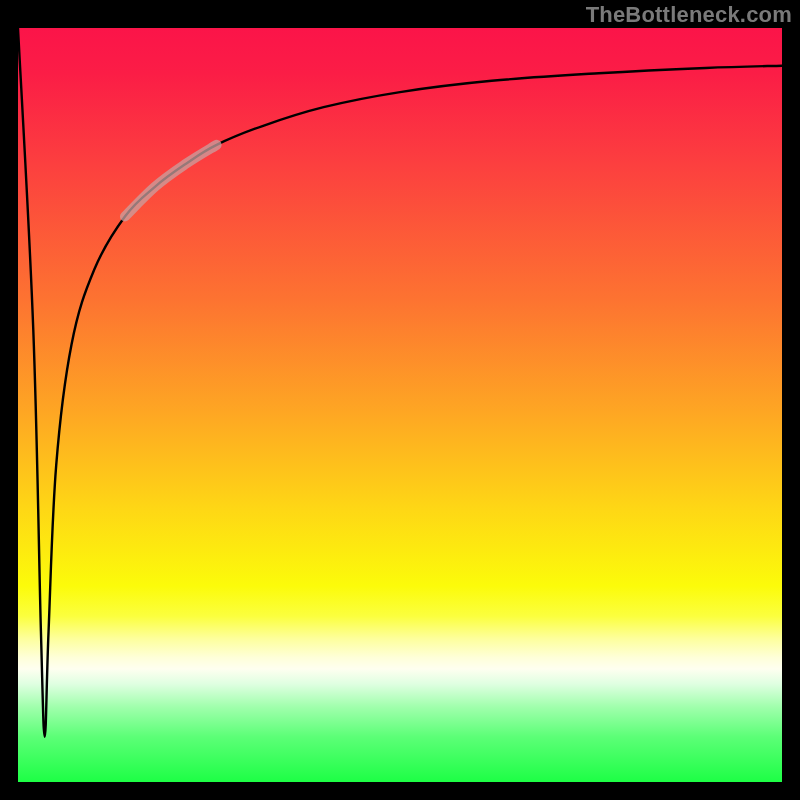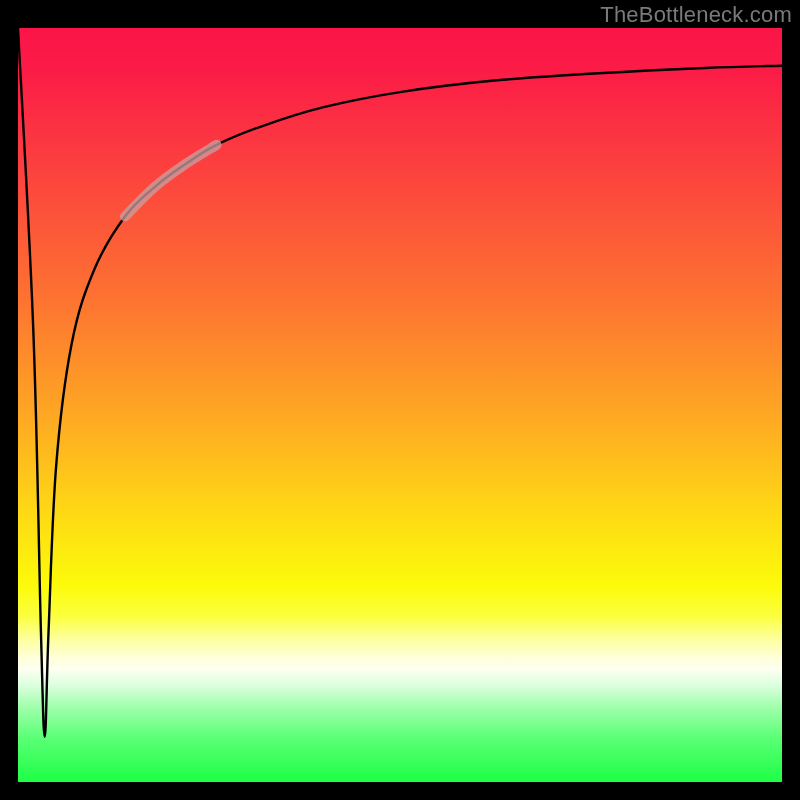--- a/index.html
+++ b/index.html
@@ -17,21 +17,21 @@
     height: 800px;
     background: #000;
   }
   .attribution {
     position: absolute;
     top: 2px;
     right: 8px;
     color: #7a7a7a;
     font-size: 22px;
     letter-spacing: 0.2px;
-    font-weight: 400;
+    font-weight: 700;
     user-select: none;
   }
   .plot-outer {
     position: absolute;
     left: 18px;
     top: 28px;
     width: 764px;
     height: 754px;
     background: #000;
   }

